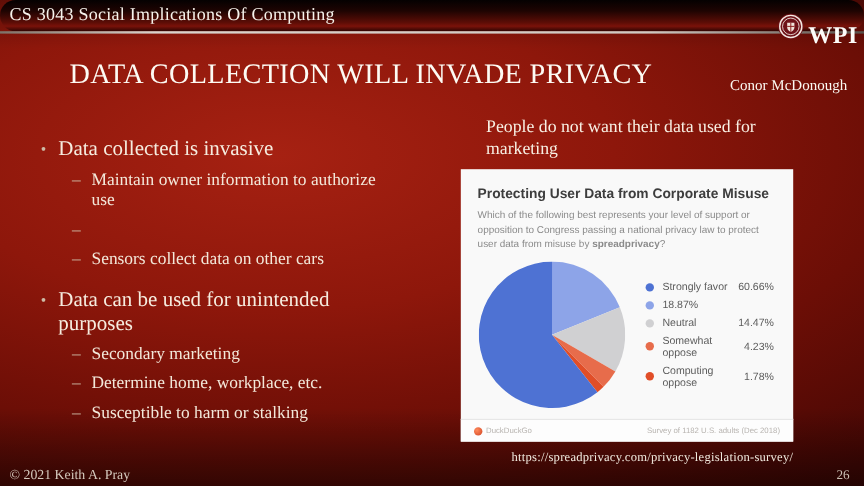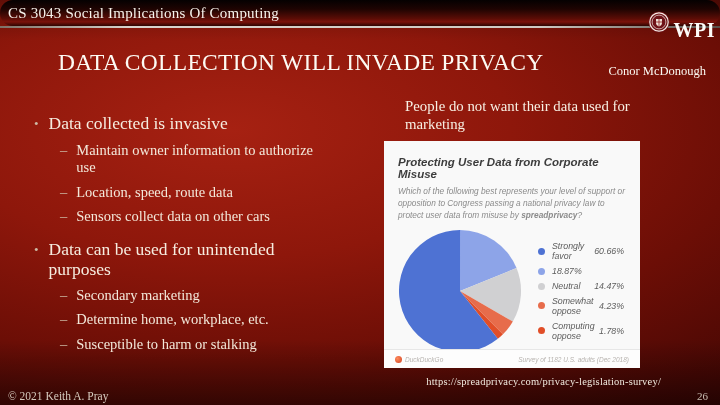--- a/index.html
+++ b/index.html
@@ -34,22 +34,22 @@
   .l1{display:flex;gap:10px;font-size:17.5px;color:#f6ecdf;margin-top:13px;line-height:1.18;}
   .l1 .glyph{color:#cdbba6;font-size:13px;line-height:1.7;}
   .l1 .txt{max-width:240px;}
   .l2{display:flex;gap:9px;font-size:14.5px;color:#f3e8da;margin-top:7px;margin-left:26px;line-height:1.2;}
   .l2 .glyph{color:#cdbba6;}
   .l2 .txt{max-width:255px;}
   
   .caption{position:absolute;left:405px;top:97px;width:237px;color:#f8f0e4;font-size:14.8px;line-height:1.25;z-index:4;}
   
   .card{
-    position:absolute;left:384px;top:141px;width:256px;height:227px;z-index:4;
-    background:#f9f9f9;font-family:"Liberation Sans",sans-serif;font-style:italic;
+    position:absolute;left:384px;top:141px;width:277px;height:227px;z-index:4;
+    background:#f9f9f9;font-family:"Liberation Sans",sans-serif;
   }
   .card-inner{padding:15px 14px 0 14px;}
   .card-title{font-size:11.5px;font-weight:bold;color:#3d3d3d;}
   .card-sub{font-size:8.3px;color:#8b8b8b;margin-top:5px;line-height:1.45;}
   .chart-row{display:flex;align-items:center;margin-top:9px;}
   .pie-wrap{width:122px;height:122px;flex:0 0 auto;margin-left:1px;}
   .legend{margin-left:17px;flex:1;margin-right:2px;}
   .legend-row{display:flex;align-items:center;font-size:8.8px;color:#5c5c5c;margin:4.8px 0;}
   .dot{width:7px;height:7px;border-radius:50%;margin-right:7px;flex:0 0 auto;}
   .legend-label{flex:1;}
@@ -94,21 +94,20 @@
       <div class="l1">
         <span class="glyph">•</span>
         <span class="txt">Data collected is invasive</span>
       </div>
       <div class="l2">
         <span class="glyph">–</span>
         <span class="txt">Maintain owner information to authorize use</span>
       </div>
       <div class="l2">
         <span class="glyph">–</span>
-        <span class="txt">Location, speed, route data</span>
       </div>
       <div class="l2">
         <span class="glyph">–</span>
         <span class="txt">Sensors collect data on other cars</span>
       </div>
       <div class="l1">
         <span class="glyph">•</span>
         <span class="txt">Data can be used for unintended purposes</span>
       </div>
       <div class="l2">

